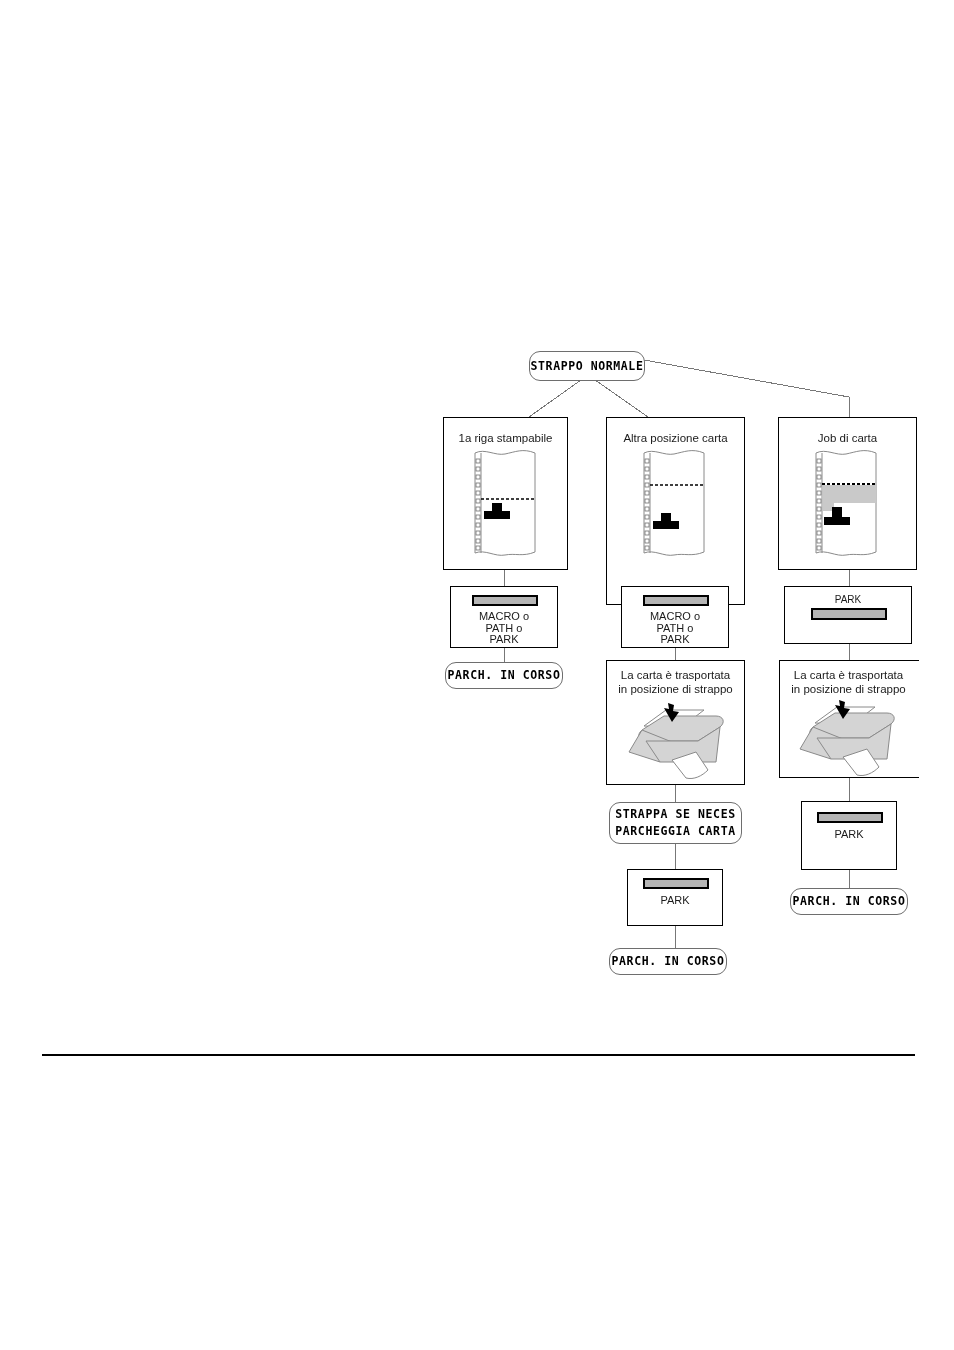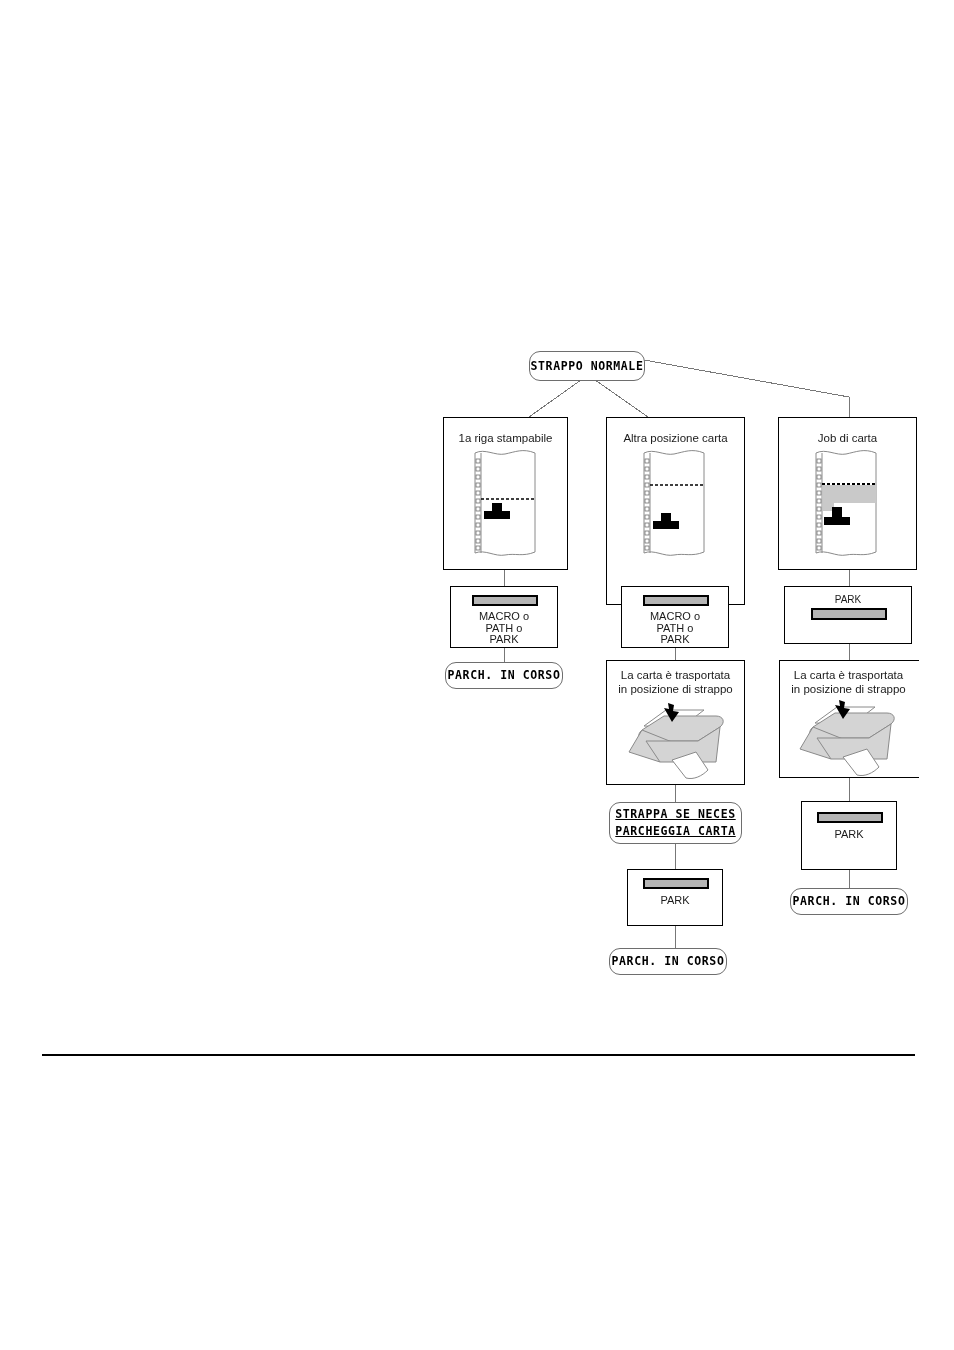--- a/index.html
+++ b/index.html
@@ -242,21 +242,21 @@
       <path d="M 18 30 L 5 52 L 36 62 L 48 42 Z" fill="#d4d4d4" stroke="#8a8a8a" stroke-width="1"></path>
 
       <path d="M 22 41 L 36 62 L 92 62 L 96 27 L 74 41 Z" fill="#d4d4d4" stroke="#8a8a8a" stroke-width="1"></path>
 
       <path d="M 48 60 L 62 78 C 70 80, 78 76, 84 70 L 72 52 Z" fill="#ffffff" stroke="#8a8a8a" stroke-width="1"></path>
 
       <path d="M 48 22 L 40 8 L 45 9 L 44 3 L 50 5 L 49 11 L 55 12 Z" fill="#000000"></path>
     </svg>
 
     <div class="node lcd" style="left:169px; top:467px; width:133px; height:42px;">
-      <span style="white-space:pre-line;text-decoration:underline;">STRAPPA SE NECES
+      <span style="white-space:pre-line;">STRAPPA SE NECES
 PARCHEGGIA CARTA</span>
     </div>
 
     <div class="node box" style="left:187px; top:534px; width:96px; height:57px;">
       <div class="keybar" style="left:15px; top:8px; width:66px; height:11px;"></div>
       <div class="btn-label" style="top:25px;">PARK</div>
     </div>
 
     <div class="node lcd" style="left:169px; top:613px; width:118px; height:27px;">
       <span>PARCH. IN CORSO</span>

